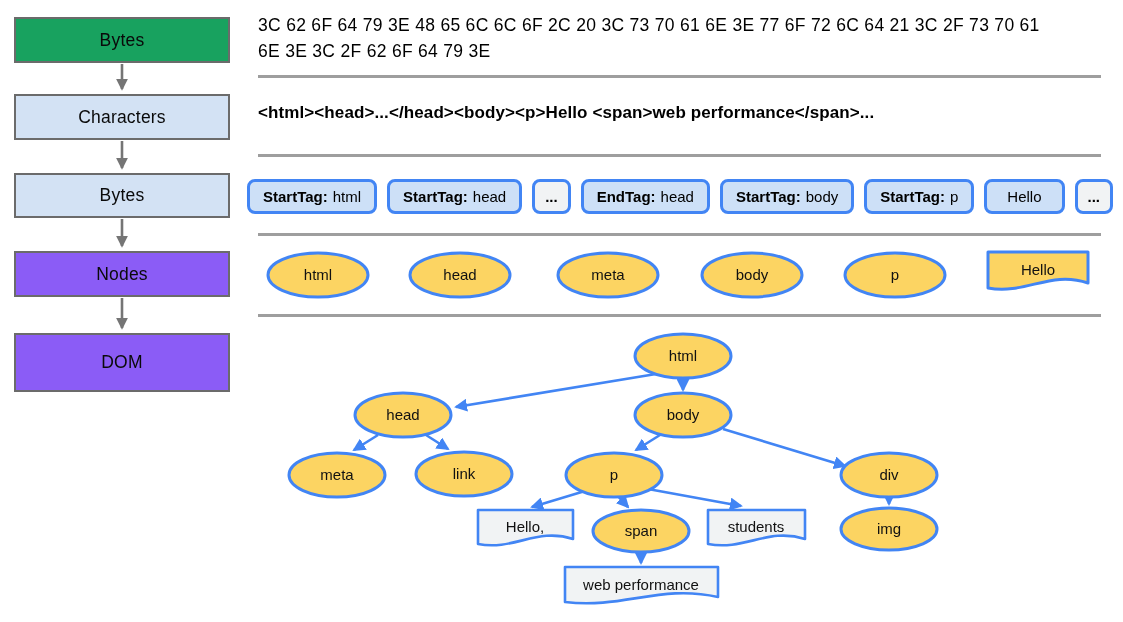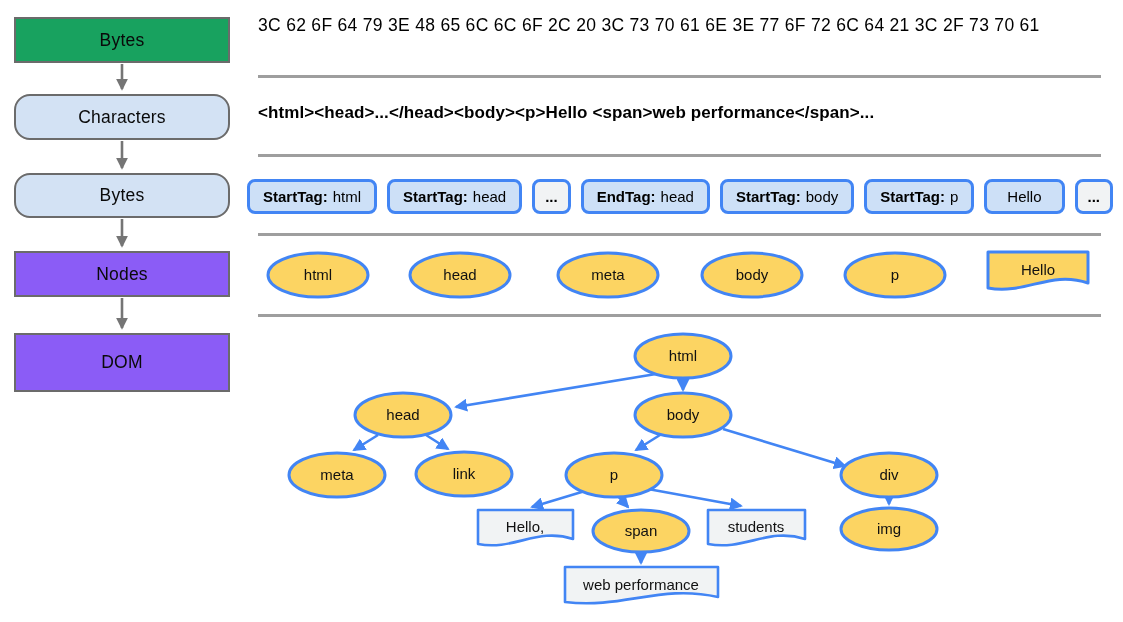--- a/index.html
+++ b/index.html
@@ -8,21 +8,21 @@
     background:#ffffff;color:#000;
     font-family:"Liberation Sans", sans-serif;
   }
   
   .pipe-box{
     position:absolute;left:14px;width:216px;height:46px;box-sizing:border-box;
     border:2px solid #6b6b6b;display:flex;align-items:center;justify-content:center;
     font-size:17.5px;color:#0a0a0a;letter-spacing:.2px;
   }
   .pipe-green{background:#18A25F;}
-  .pipe-blue{background:#D3E2F4;border-radius:16px;}
+  .pipe-blue{background:#D3E2F4;}
   .pipe-yellow{background:#8b5cf6;}
   .conn{position:absolute;left:112px;}
   
   .hex-block{
     position:absolute;left:258px;top:12px;width:800px;
     font-size:17.5px;line-height:26px;color:#000;font-weight:500;letter-spacing:.3px;
   }
   .chars-line{
     position:absolute;left:258px;top:103px;width:820px;
     font-size:17px;font-weight:700;color:#000;letter-spacing:.1px;
@@ -83,20 +83,21 @@
 </div>
 <svg class="conn" style="top:298px" width="20" height="36" viewBox="0 0 20 36">
   <line x1="10" y1="0" x2="10" y2="30" stroke="#757575" stroke-width="2.6" marker-end="url(#gray-arrow)"></line>
 </svg>
 <div class="pipe-box pipe-yellow" style="top:333px;height:59px">
   <span>DOM</span>
 </div>
 
 <div class="hex-block">
   <div>3C 62 6F 64 79 3E 48 65 6C 6C 6F 2C 20 3C 73 70 61 6E 3E 77 6F 72 6C 64 21 3C 2F 73 70 61</div>
+  <div>6E 3E 3C 2F 62 6F 64 79 3E</div>
 </div>
 <div class="divider" style="top:75px"></div>
 
 <div class="chars-line">&lt;html&gt;&lt;head&gt;...&lt;/head&gt;&lt;body&gt;&lt;p&gt;Hello &lt;span&gt;web performance&lt;/span&gt;...</div>
 <div class="divider" style="top:154px"></div>
 
 <div class="tokens-row">
   <div class="token">
     <span class="tlabel">StartTag:</span>
     <span class="tvalue">html</span>

